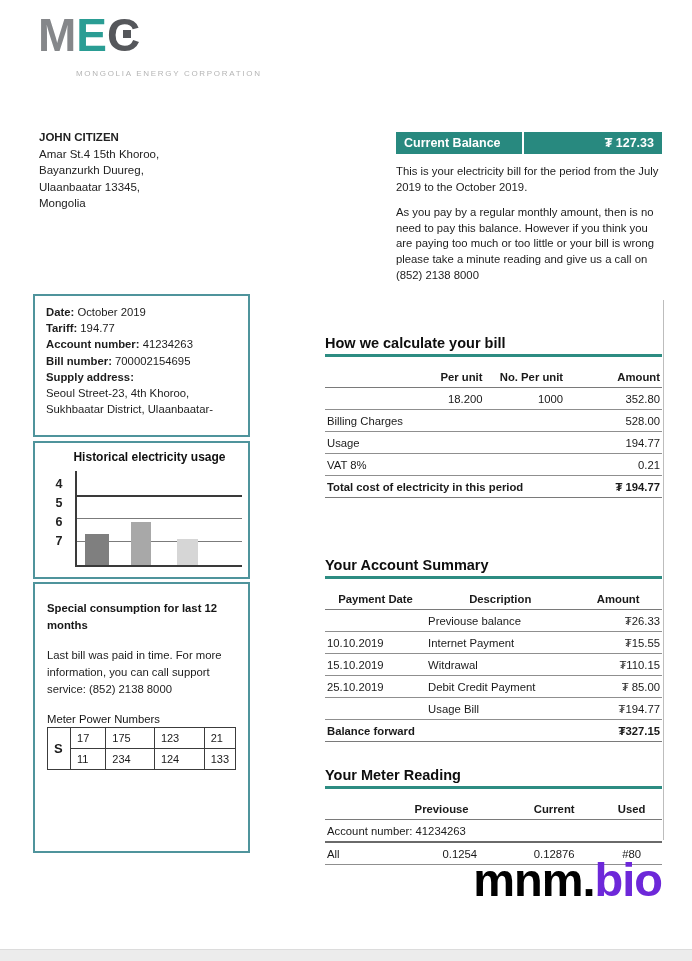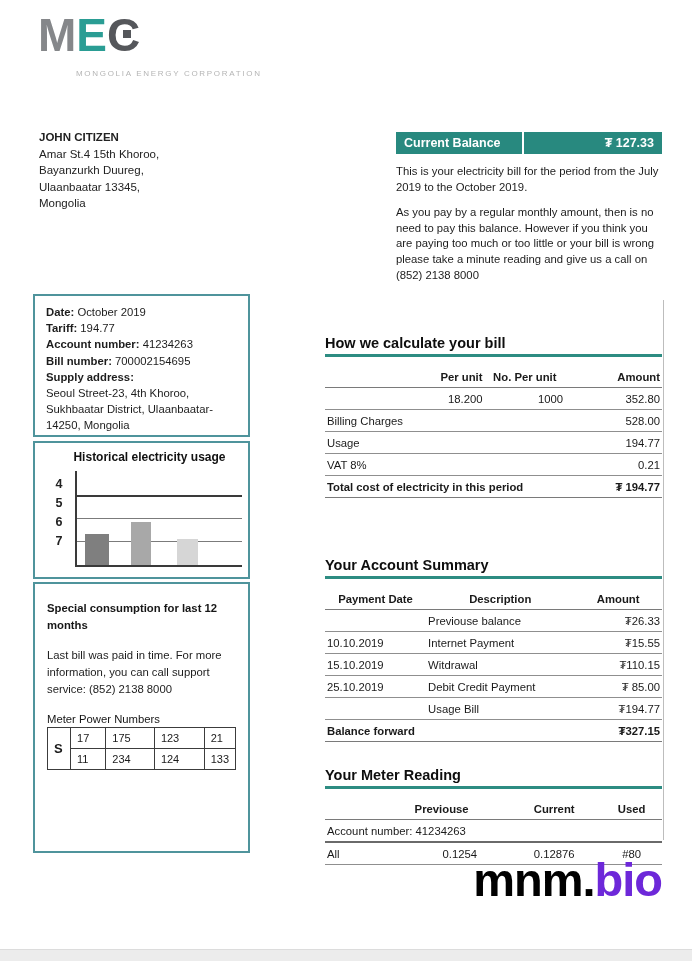--- a/index.html
+++ b/index.html
@@ -64,21 +64,21 @@
   .rsection table { width:100%; border-collapse:collapse; font-size:11.3px; color:#1a1a1a; margin-top:1px; }
   .rsection th { font-weight:bold; border-bottom:1.5px solid #7a7a7a; padding:13px 2px 4px; white-space:nowrap; }
   .rsection td { border-bottom:1px solid #8f8f8f; padding:5px 2px 4px; }
   .al { text-align:left; } .ar { text-align:right; } .ac { text-align:center; }
   .bold-row td { font-weight:bold; border-bottom:1.5px solid #7a7a7a; }
   td.span-line { border-bottom:2px solid #6a6a6a; }
 
   .bill-section { top:303px; }
   .bill-section th:nth-child(1){ width:34%; text-align:left; }
   .bill-section th:nth-child(2){ width:13%; text-align:right; }
-  .bill-section th:nth-child(3){ width:24%; }
+  .bill-section th:nth-child(3){ width:24%; text-align:right; }
   .bill-section th:nth-child(4){ width:29%; text-align:right; }
 
   .summary-section { top:525px; }
   .summary-section th:nth-child(1){ width:30%; text-align:center; }
   .summary-section th:nth-child(2){ width:44%; text-align:center; }
   .summary-section th:nth-child(3){ width:26%; text-align:center; }
 
   .meterread-section { top:735px; }
   .meterread-section th:nth-child(1){ width:26%; }
   .meterread-section th:nth-child(2){ width:28%; text-align:left; }
@@ -121,21 +121,20 @@
   </div>
 
   <div class="tealbox info-box">
     <div><b>Date:</b><span> October 2019</span></div>
     <div><b>Tariff:</b><span> 194.77</span></div>
     <div><b>Account number:</b><span> 41234263</span></div>
     <div><b>Bill number:</b><span> 700002154695</span></div>
     <div><b>Supply address:</b></div>
     <div>Seoul Street-23, 4th Khoroo,</div>
     <div>Sukhbaatar District, Ulaanbaatar-</div>
-    <div>14250, Mongolia</div>
   </div>
 
   <div class="tealbox chart-box">
     <div class="chart-title">Historical electricity usage</div>
     <div class="chart-area">
       <div class="ylabels">
         <div>4</div>
         <div>5</div>
         <div>6</div>
         <div>7</div>

